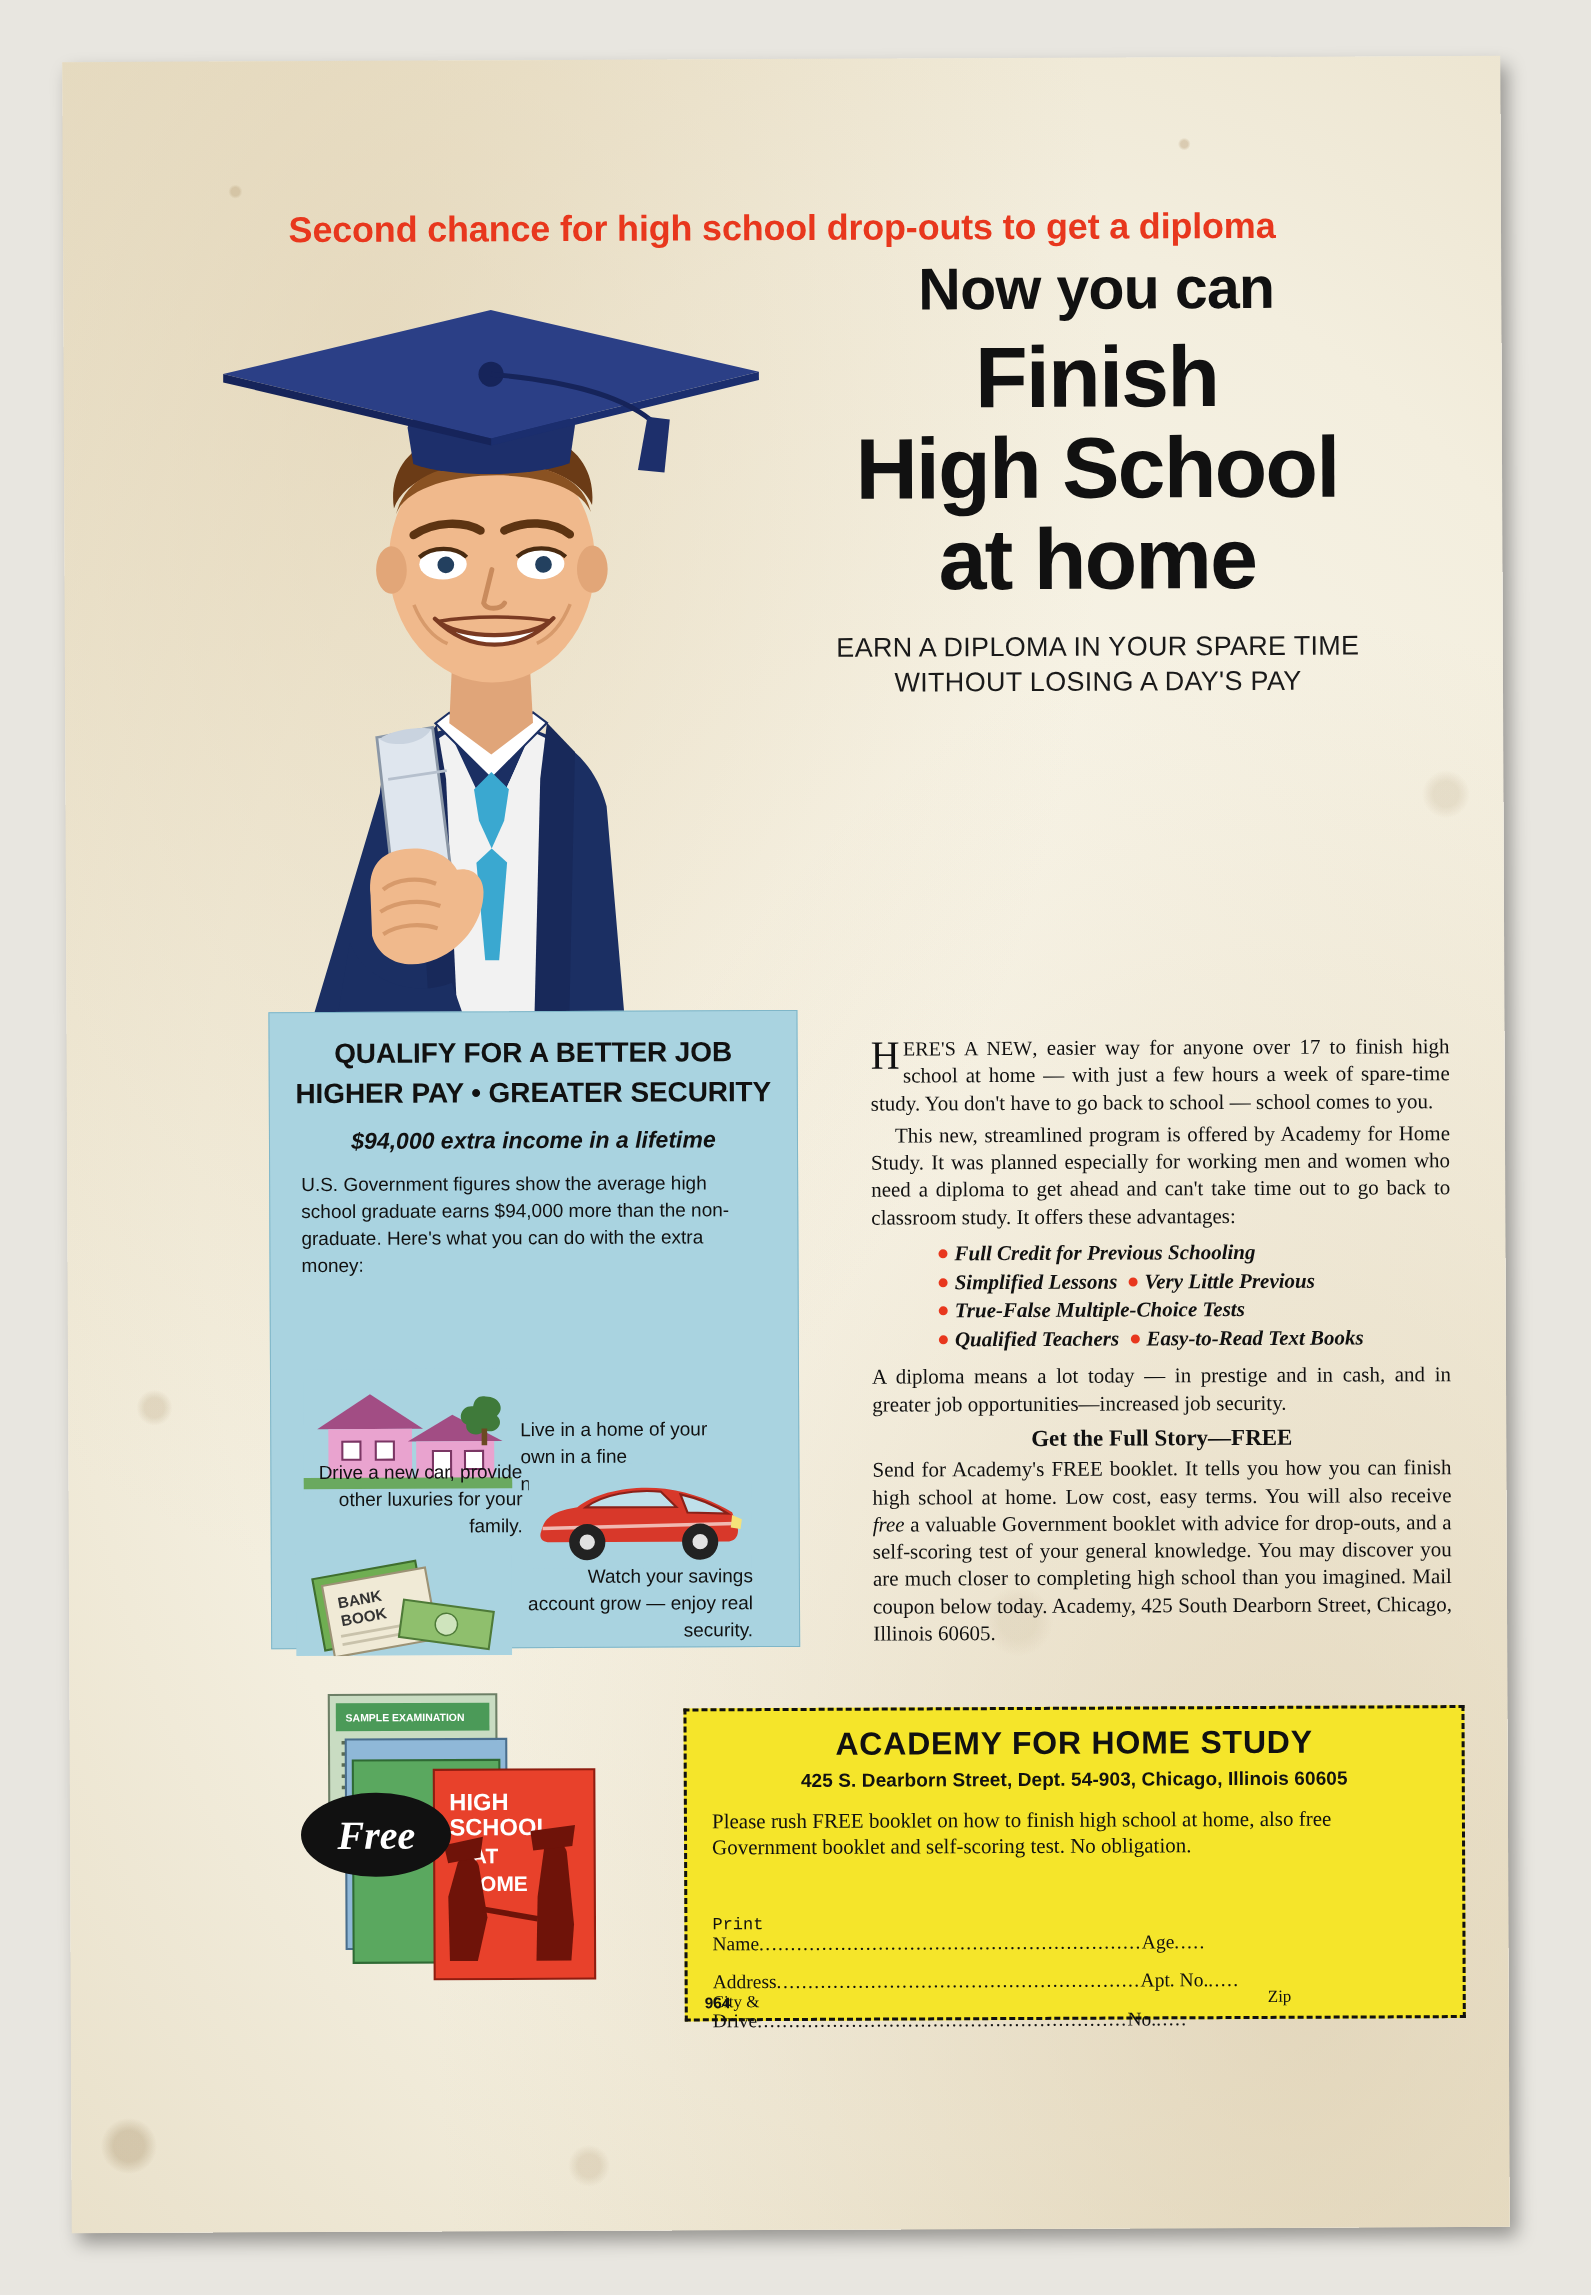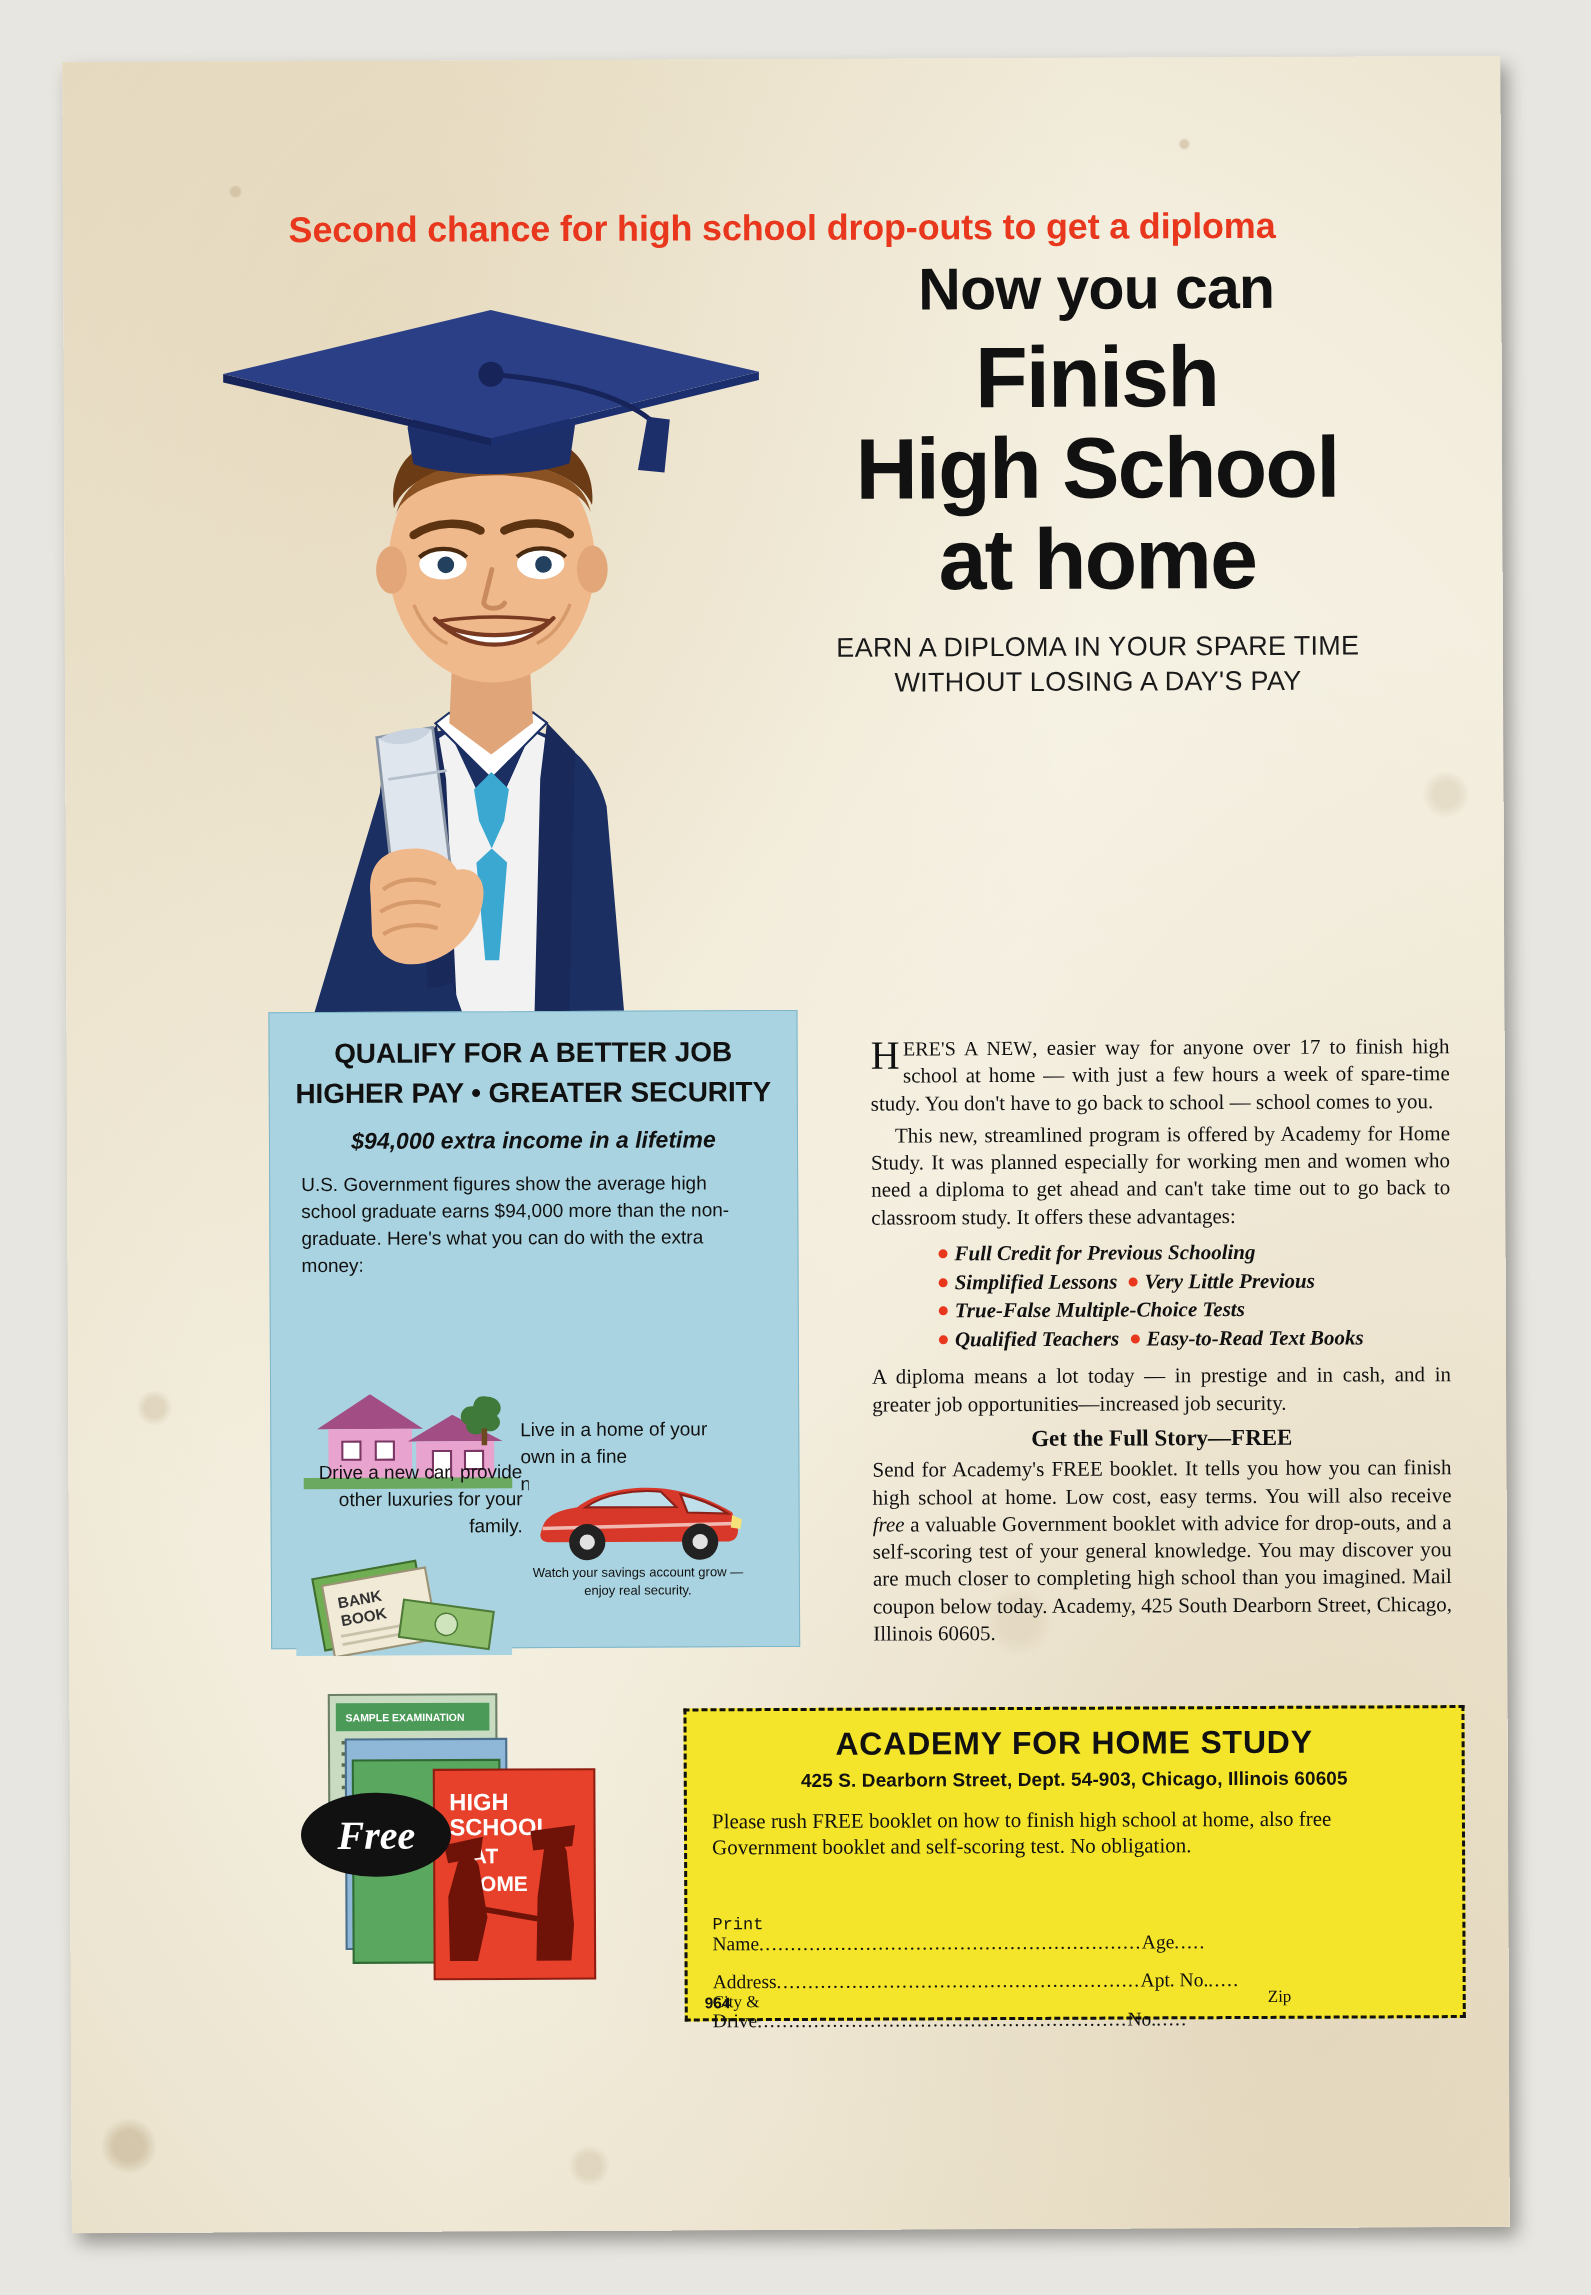--- a/index.html
+++ b/index.html
@@ -211,23 +211,23 @@
     width: 216px;
     font-size: 19px;
     line-height: 1.42;
     text-align: right;
   }
   .cap-bank {
     position: absolute;
     left: 251px;
     top: 552px;
     width: 230px;
-    font-size: 13px;
+    font-size: 19px;
     line-height: 1.42;
-    text-align: center;
+    text-align: right;
   }
 
   
   #coupon {
     position: absolute;
     left: 614px;
     top: 1649px;
     width: 775px;
     height: 307px;
     background: #f5e52a;

